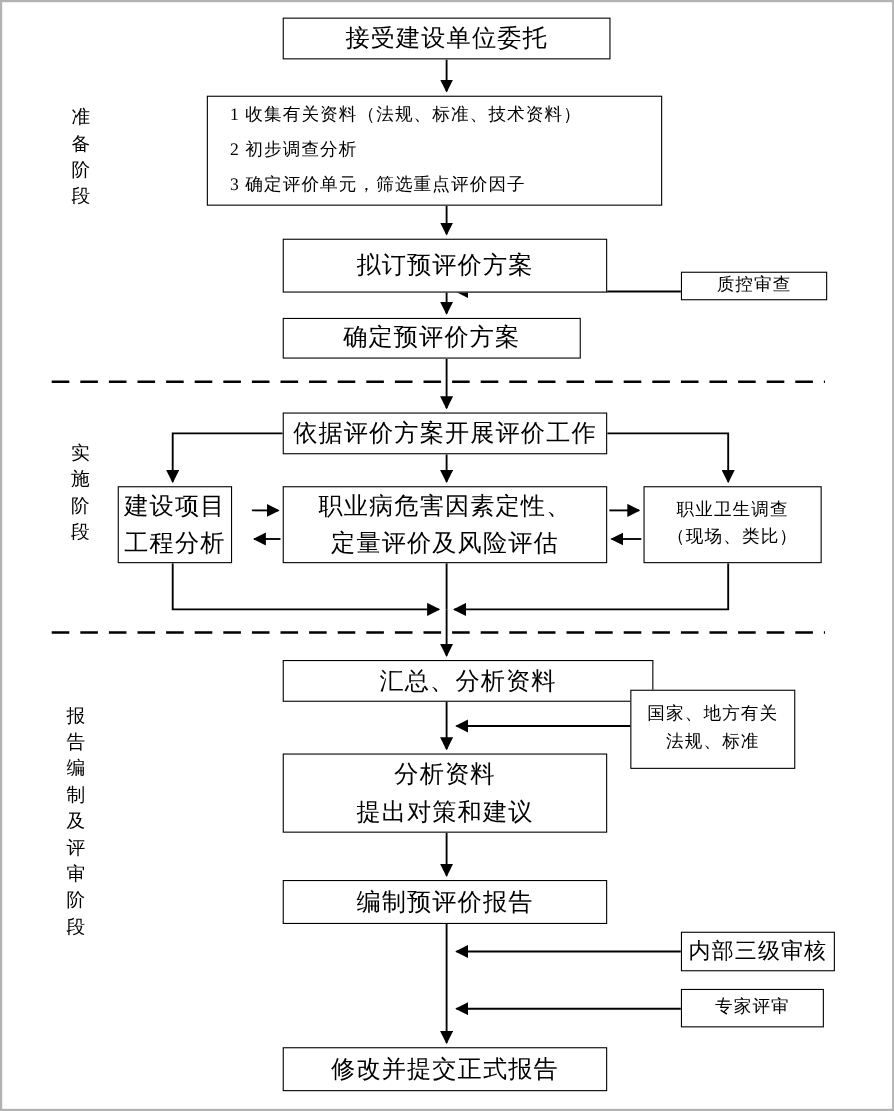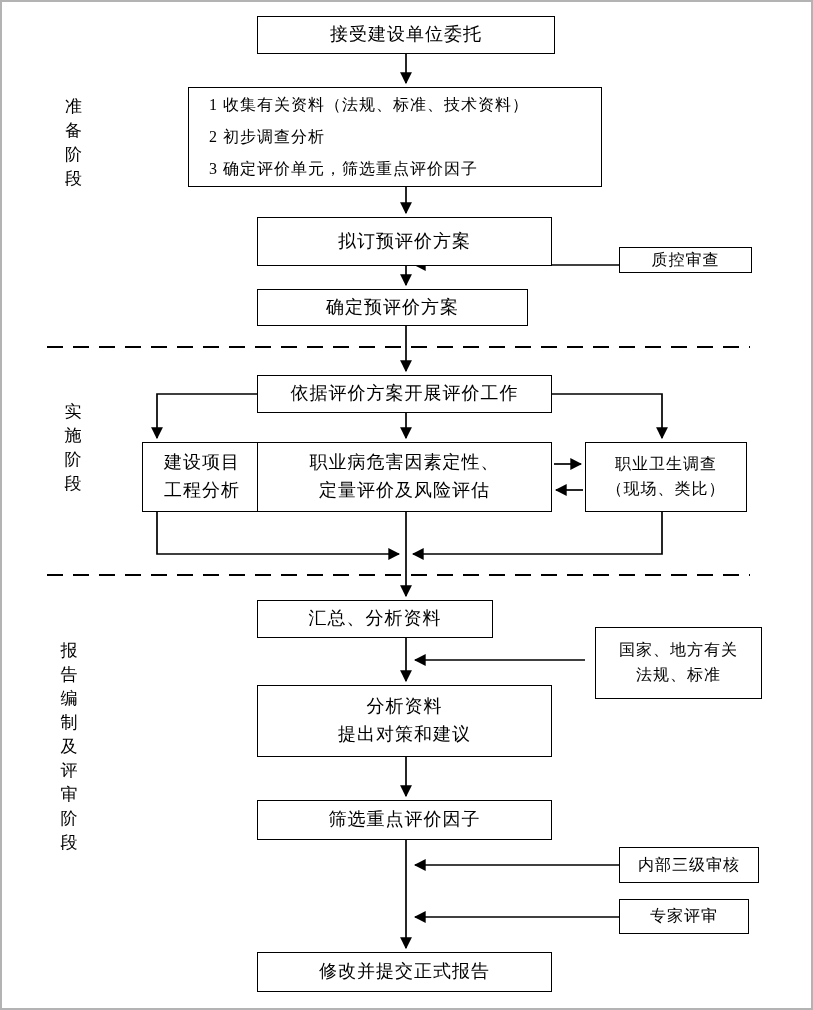--- a/index.html
+++ b/index.html
@@ -15,21 +15,21 @@
   }
   .box{
     position:absolute;
     border:1.5px solid #000;
     background:#fff;
     display:flex;
     align-items:center;
     justify-content:center;
     text-align:center;
     white-space:pre-line;
-    font-size:18px;
+    font-size:22px;
     line-height:1.55;
     letter-spacing:1px;
     box-sizing:border-box;
     z-index:2;
   }
   .phase{
     position:absolute;
     width:22px;
     font-size:17px;
     line-height:24px;
@@ -41,28 +41,28 @@
   svg.wires{position:absolute;left:0;top:0;z-index:1;}
 
   
   .n-accept{left:255px;top:14px;width:298px;height:38px;}
   .n-collect{left:186px;top:85px;width:414px;height:100px;
              justify-content:flex-start;text-align:left;padding-left:20px;font-size:16px;line-height:32px;}
   .n-draft{left:255px;top:215px;width:295px;height:49px;}
   .n-qc{left:617px;top:245px;width:133px;height:26px;font-size:16px;}
   .n-confirm{left:255px;top:287px;width:271px;height:37px;}
   .n-carry{left:255px;top:373px;width:295px;height:38px;}
-  .n-project{left:105px;top:440px;width:120px;height:70px;margin-left:35px;}
+  .n-project{left:105px;top:440px;width:104px;height:70px;}
   .n-hazard{left:255px;top:440px;width:295px;height:70px;}
   .n-survey{left:583px;top:440px;width:162px;height:70px;font-size:16px;}
-  .n-summarize{left:255px;top:598px;width:236px;height:38px;}
-  .n-regs{left:593px;top:625px;width:167px;height:72px;font-size:16px;}
+  .n-summarize{left:255px;top:598px;width:337px;height:38px;}
+  .n-regs{left:571px;top:625px;width:150px;height:72px;font-size:16px;}
   .n-conclusion{left:255px;top:683px;width:295px;height:72px;}
   .n-compile{left:255px;top:798px;width:295px;height:40px;}
-  .n-internal{left:617px;top:845px;width:140px;height:36px;font-size:16px;}
+  .n-internal{left:617px;top:845px;width:140px;height:36px;font-size:20px;}
   .n-expert{left:617px;top:897px;width:130px;height:35px;font-size:16px;}
   .n-final{left:255px;top:950px;width:295px;height:40px;}
 
   .p-prepare{left:58px;top:93px;text-align:right;}
   .p-implement{left:60px;top:398px;}
   .p-report{left:56px;top:637px;}
 </style>
 </head>
 <body>
 
@@ -124,18 +124,18 @@
 工程分析</div>
   <div class="box n-hazard">职业病危害因素定性、
 定量评价及风险评估</div>
   <div class="box n-survey">职业卫生调查
 （现场、类比）</div>
   <div class="box n-summarize">汇总、分析资料</div>
   <div class="box n-regs">国家、地方有关
 法规、标准</div>
   <div class="box n-conclusion">分析资料
 提出对策和建议</div>
-  <div class="box n-compile">筛选重点评价因子</div>
+  <div class="box n-compile">编制预评价报告</div>
   <div class="box n-internal">内部三级审核</div>
   <div class="box n-expert">专家评审</div>
   <div class="box n-final">修改并提交正式报告</div>
 
 </div>
 
 </body></html>

